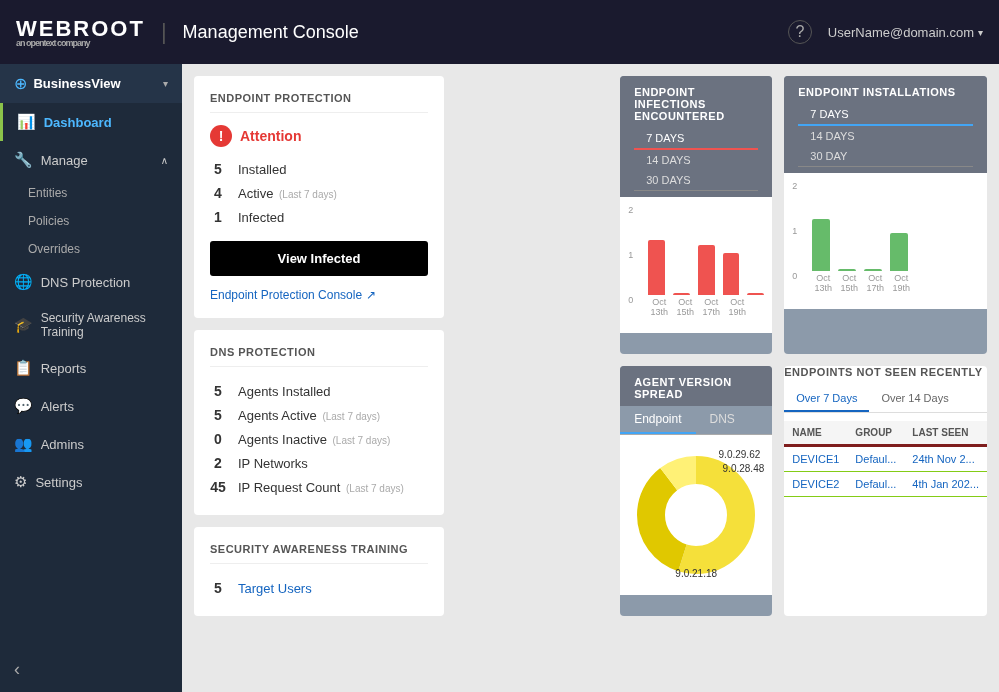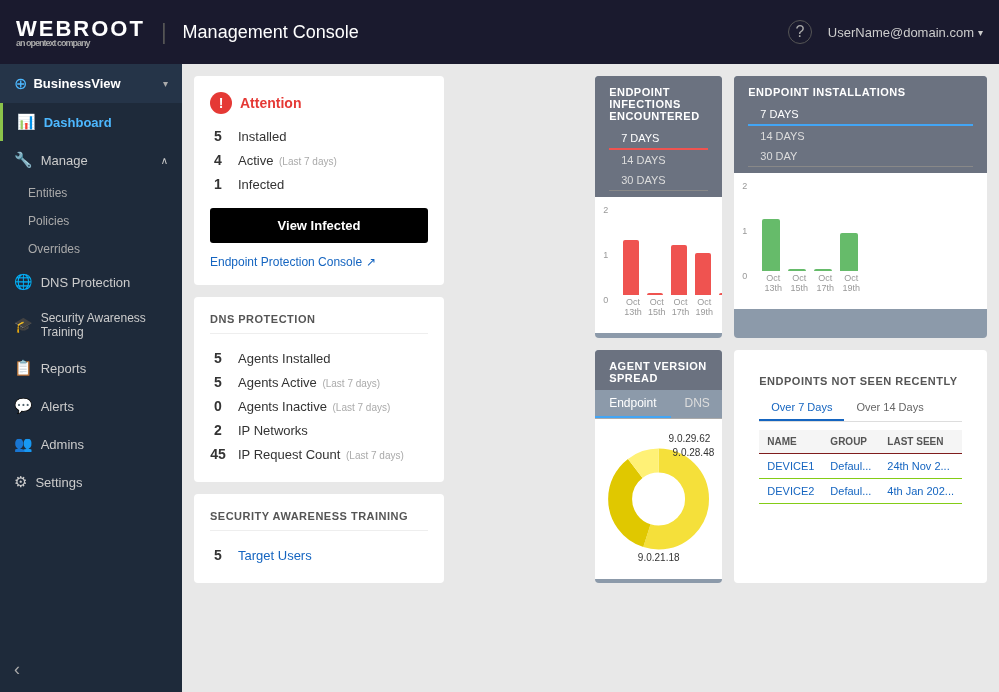--- a/index.html
+++ b/index.html
@@ -65,29 +65,29 @@
     .chart-tab { padding: 4px 12px; font-size: 11px; color: #ddd; cursor: pointer; }
     .chart-tab.active { color: white; border-bottom: 2px solid #ef5350; }
     .chart-tab.active-blue { color: white; border-bottom: 2px solid #42a5f5; }
     .chart-body { background: white; padding: 8px; }
     .bar { border-radius: 2px 2px 0 0; min-width: 16px; }
     .bar.red { background: #ef5350; }
     .bar.green { background: #66bb6a; }
 
     
     .not-seen-table { width: 100%; border-collapse: collapse; font-size: 11px; }
-    .not-seen-table th { background: #f5f5f5; padding: 6px 8px; text-align: left; font-size: 10px; color: #555; font-weight: bold; border-bottom: 1px solid #7f1d1d; }
+    .not-seen-table th { background: #f5f5f5; padding: 6px 8px; text-align: left; font-size: 10px; color: #555; font-weight: bold; border-bottom: 3px solid #7f1d1d; }
     .not-seen-table td { padding: 6px 8px; border-bottom: 1px solid #84cc16; color: #1565c0; }
     .over-tabs { display: flex; border-bottom: 1px solid #ddd; margin-bottom: 8px; }
     .over-tab { padding: 6px 12px; font-size: 11px; color: #666; cursor: pointer; }
     .over-tab.active { color: #1565c0; border-bottom: 2px solid #1565c0; }
     .infections-card { grid-column: 2; background: #8c9aaa; border-radius: 4px; overflow: hidden; }
     .installations-card { grid-column: 3; background: #8c9aaa; border-radius: 4px; overflow: hidden; }
     .agent-version-card { grid-column: 2; background: #8c9aaa; border-radius: 4px; overflow: hidden; }
-    .endpoints-not-seen-card { grid-column: 3; background: white; border-radius: 4px; overflow: hidden; padding: 25px; }
+    .endpoints-not-seen-card { grid-column: 3; background: white; border-radius: 4px; overflow: hidden; padding: 0; }
 
     
     .layout { display: flex; flex: 1; gap: 12px; }
     .left-col { width: 250px; flex-shrink: 0; display: flex; flex-direction: column; gap: 12px; }
     .right-area { flex: 1; display: grid; grid-template-columns: 1fr 1fr; grid-auto-rows: auto; gap: 12px; }
 
     .agent-tabs { display: flex; border-bottom: 1px solid #aaa; background: #8c9aaa; }
     .agent-tab { padding: 6px 14px; font-size: 12px; color: #ddd; cursor: pointer; }
     .agent-tab.active { color: white; border-bottom: 2px solid #42a5f5; background: #8c9aaa; }
 
@@ -173,20 +173,21 @@
     </div>
     <div class="sidebar-collapse">‹</div>
   </div>
 
   <div class="content">
     <div class="layout">
 
       <div class="left-col">
 
         <div class="card ep-card">
+          <div class="card-title">ENDPOINT PROTECTION</div>
           <div class="attention-row">
             <div class="attention-icon">!</div>
             <span class="attention-text">Attention</span>
           </div>
           <div class="stat-row">
             <span class="stat-num">5</span>
             <span class="stat-label">Installed</span>
           </div>
           <div class="stat-row">
             <span class="stat-num">4</span>

